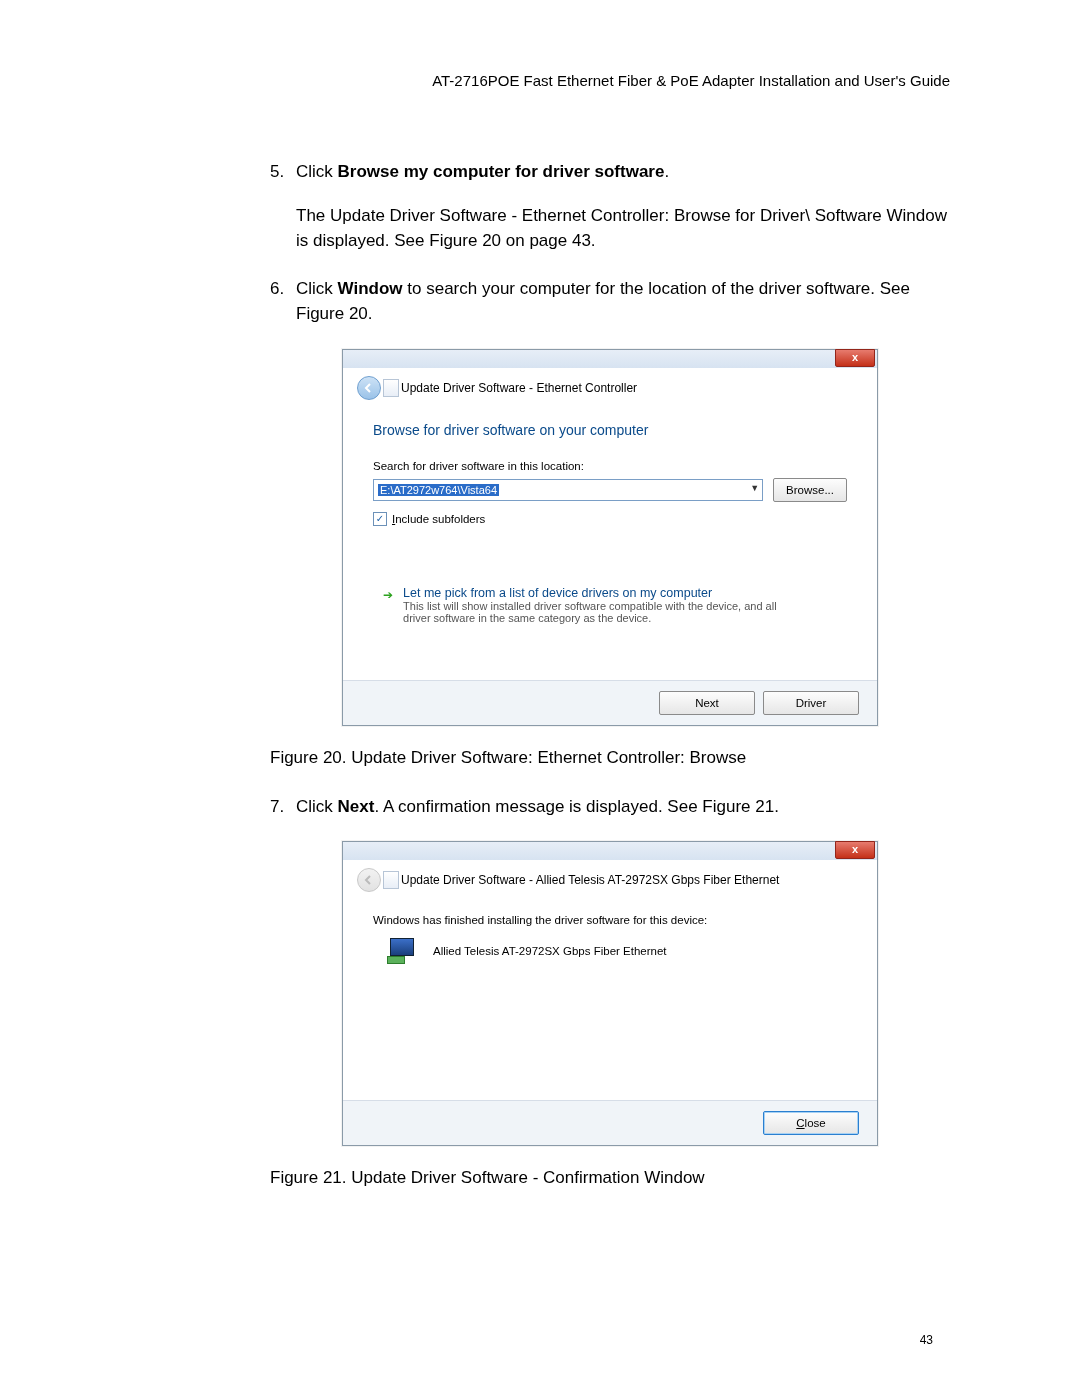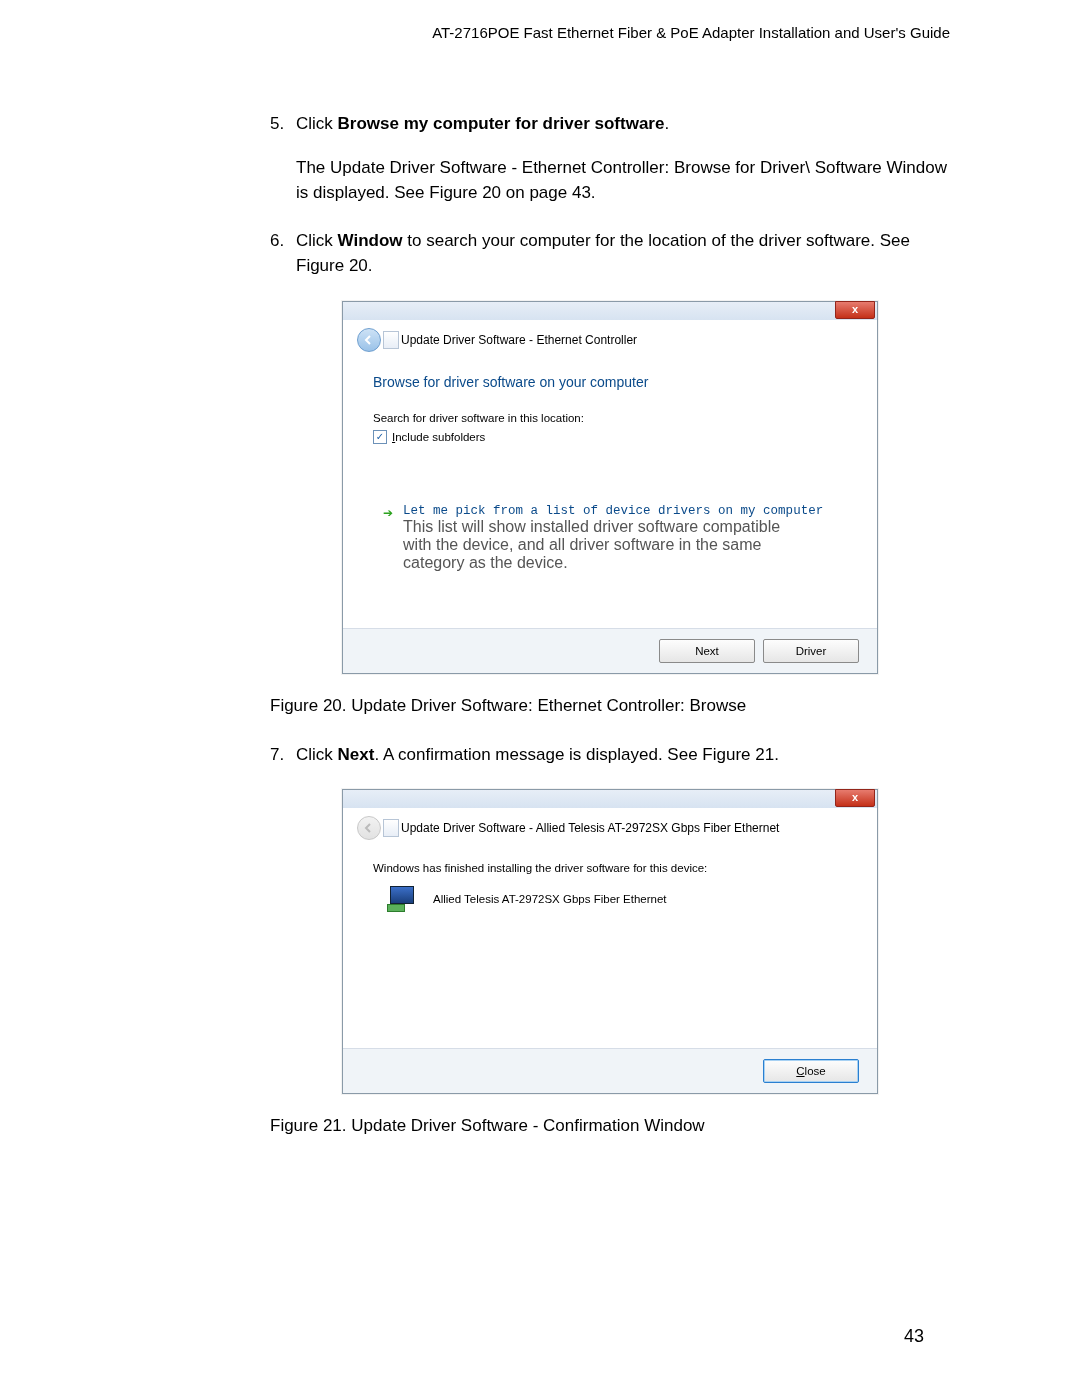--- a/index.html
+++ b/index.html
@@ -6,21 +6,21 @@
     margin: 0;
     padding: 0;
     background: #ffffff;
     font-family: Arial, Helvetica, sans-serif;
     color: #000;
     width: 1080px;
   }
   .page {
     width: 1080px;
     min-height: 1397px;
-    padding: 24px 130px 40px 130px;
+    padding: 72px 130px 40px 130px;
     box-sizing: border-box;
     position: relative;
   }
   .header {
     text-align: right;
     font-size: 15px;
     margin-bottom: 70px;
   }
   .content {
     padding-left: 140px;
@@ -168,22 +168,22 @@
     color: #1d5fa7;
   }
   .pick-block {
     margin-top: 60px;
     display: flex;
     gap: 10px;
     align-items: flex-start;
     padding-left: 10px;
   }
   .arrow-ico { color: #2da21f; font-size: 12px; margin-top: 2px; }
-  .pick-title { color: #0a4a8a; font-size: 12.5px; font-family: Liberation Mono, monospace; }
-  .pick-desc { font-size: 16px; color: #555; max-width: 400px; }
+  .pick-title { color: #0a4a8a; font-size: 12.5px; }
+  .pick-desc { font-size: 11px; color: #555; max-width: 400px; }
   .dlg-buttons {
     border-top: 1px solid #d6dde7;
     padding: 10px 18px;
     display: flex;
     justify-content: flex-end;
     gap: 8px;
     background: #f0f4f8;
   }
   .btn.wide { width: 70px; justify-content: center; }
   .device-row {
@@ -209,22 +209,22 @@
     width: 16px; height: 6px;
     background: #5bb15b;
     border: 1px solid #2d7d2d;
     position: absolute;
     left: 0; bottom: 0;
   }
   .finish-msg { font-size: 11.5px; margin-bottom: 10px; }
   .page-num {
     position: absolute;
     bottom: 50px;
-    right: 156px;
-    font-size: 18px;
+    right: 147px;
+    font-size: 12px;
   }
   .big-gap { height: 130px; }
 </style>
 </head>
 <body>
 
 <div class="page">
   <div class="header">AT-2716POE Fast Ethernet Fiber &amp; PoE Adapter Installation and User's Guide</div>
 
   <div class="content">
@@ -258,20 +258,27 @@
             <svg width="10" height="10" viewBox="0 0 10 10">
                 <path d="M6 1 L2 5 L6 9" stroke="#fff" stroke-width="2" fill="none"></path>
               </svg>
           </div>
           <div class="nav-icon"></div>
           <div class="nav-title">Update Driver Software - Ethernet Controller</div>
         </div>
         <div class="dlg-body">
           <div class="dlg-heading">Browse for driver software on your computer</div>
           <div class="search-label">Search for driver software in this location:</div>
+          <div class="loc-row">
+            <div class="loc-combo">
+              <span class="sel">E:\AT2972w764\Vista64</span>
+              <span class="dd">▼</span>
+            </div>
+            <div class="btn">Browse...</div>
+          </div>
           <div class="chk-row">
             <div class="chk-box">✓</div>
             <span><u>I</u>nclude subfolders</span>
           </div>
           <div class="pick-block">
             <div class="arrow-ico">➔</div>
             <div>
               <div class="pick-title">Let me pick from a list of device drivers on my computer</div>
               <div class="pick-desc">This list will show installed driver software compatible with the device, and all driver software in the same category as the device.</div>
             </div>

